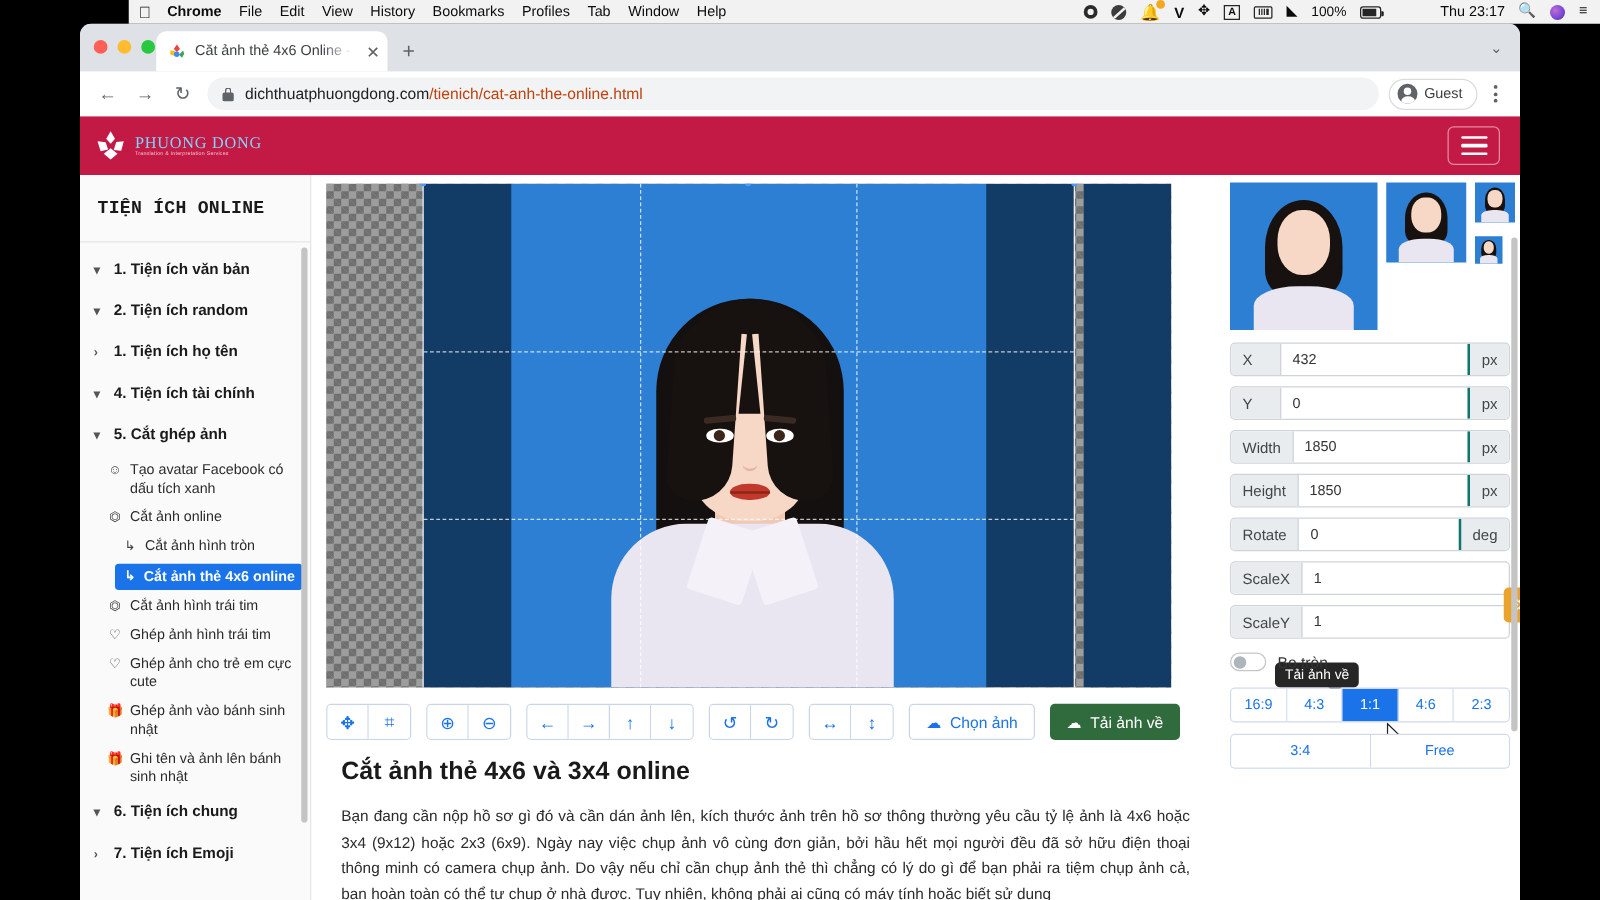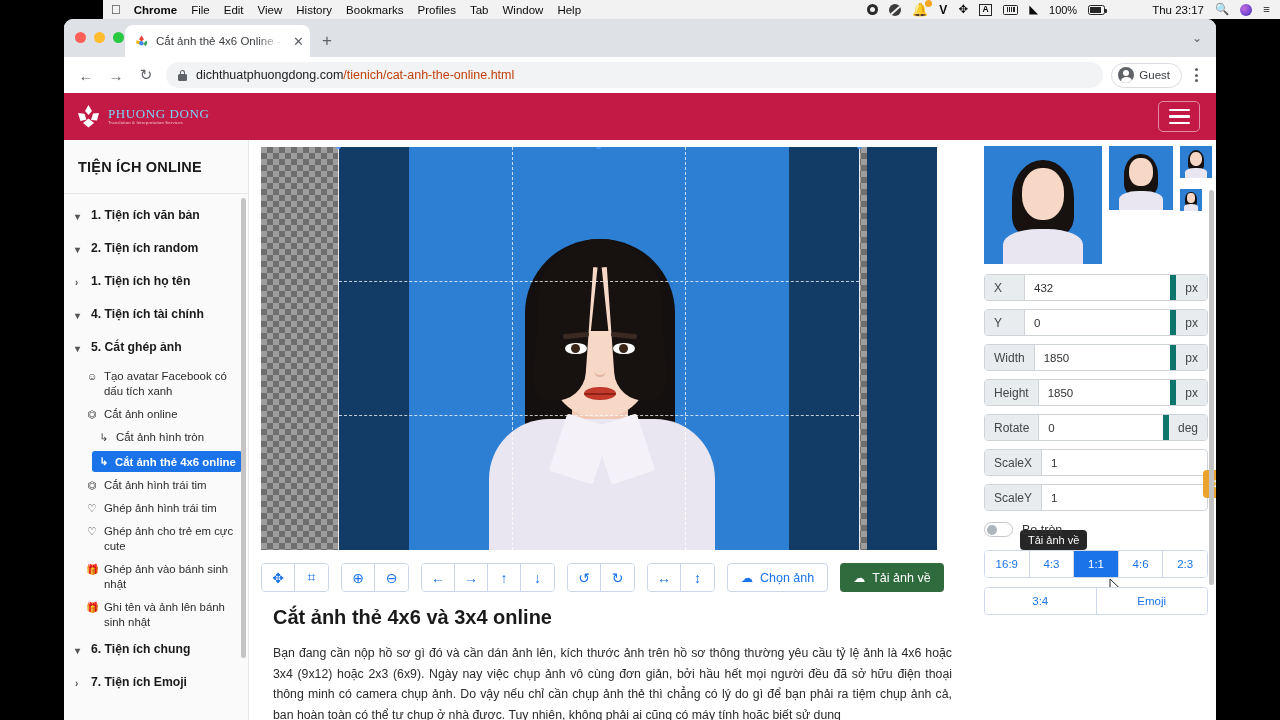--- a/index.html
+++ b/index.html
@@ -93,21 +93,21 @@
   .logo-txt-1 { font-family: "Liberation Serif", serif; color: #7dd3fc; font-size: 13px; letter-spacing: .6px; line-height: 1.05; }
   .logo-txt-2 { color: #f3c3ce; font-size: 4.2px; letter-spacing: .2px; line-height: 1.1; }
   .burger { margin-left: auto; width: 42px; height: 31px; border: 1.3px solid #e38ba2; border-radius: 5px;
             display: flex; flex-direction: column; align-items: center; justify-content: center; gap: 4px; }
   .burger i { width: 21px; height: 2.4px; background: #fff; border-radius: 1px; display:block;}
 
   .body-row { display: flex; height: 580px; }
 
   
   .sidebar { width: 185px; flex: none; background: #fafafa; border-right: 1px solid #e6e6e6; position: relative; }
-  .sb-title { font-size: 14.5px; font-weight: bold; color: #1a1a1a; padding: 19px 0 18px 14px; letter-spacing: .2px; }
+  .sb-title { font-size: 14.5px; font-weight: bold; color: #1a1a1a; padding: 19px 0 18px 14px; letter-spacing: .2px; font-family: Liberation Mono, monospace; }
   .sb-sep { height: 1px; background: #e6e6e6; margin: 0 0 6px 0; }
   .sb-scroll { overflow: hidden; height: 510px; }
   .sb-top { display: flex; align-items: flex-start; gap: 6px; padding: 8px 10px 8px 11px; font-size: 12.2px;
             font-weight: bold; color: #1a1a1a; }
   .chev { font-size: 10px; color: #555; width: 10px; flex: none; line-height: 17px; }
   .sb-sub { display: flex; align-items: flex-start; gap: 6px; padding: 4px 8px 4px 22px; font-size: 11.4px; color: #2b2b2b; }
   .sb-sub.deep { padding-left: 34px; }
   .sb-ico { width: 12px; flex: none; font-size: 10.5px; color: #444; line-height: 15px; text-align:center;}
   .sb-sub .lbl { line-height: 15px; }
   .sb-active { background: #1a73e8; color: #fff; border-radius: 3px; margin: 2px 6px 2px 28px;
@@ -185,21 +185,21 @@
   .mini { position: absolute; inset: 0; }
   .mini .hair { position: absolute; left: 24%; top: 12%; width: 52%; height: 64%; background: #17120f; border-radius: 50% 50% 26% 26%; }
   .mini .face { position: absolute; left: 32%; top: 19%; width: 36%; height: 44%; background: #f7d7c6; border-radius: 46%; }
   .mini .shirt { position: absolute; left: 16%; bottom: 0; width: 68%; height: 30%; background: #e9e6f2; border-radius: 44% 44% 0 0; }
   .fields { margin-top: 10px; display: flex; flex-direction: column; gap: 8px; }
   .field { display: flex; height: 27px; border: 1px solid #ced4da; border-radius: 4px; overflow: hidden; background: #fff; }
   .f-lbl { background: #e9ecef; display: flex; align-items: center; padding: 0 9px; font-size: 12px; color: #424649;
            border-right: 1px solid #ced4da; min-width: 40px; }
   .f-val { flex: 1; display: flex; align-items: center; padding: 0 9px; font-size: 11.5px; color: #333; text-align: center; }
   .f-unit { background: #e9ecef; display: flex; align-items: center; padding: 0 9px; font-size: 12px; color: #424649;
-            border-left: 6px solid #0f766e; }
+            border-left: 2px solid #0f766e; }
   .toggle-row { display: flex; align-items: center; gap: 9px; margin-top: 11px; }
   .toggle { width: 29px; height: 15px; border-radius: 8px; background: #fff; border: 1px solid #c3c7cb; position: relative; }
   .toggle i { position: absolute; left: 2px; top: 1.5px; width: 10px; height: 10px; border-radius: 50%; background: #adb5bd; display:block;}
   .toggle-lbl { font-size: 12.5px; color: #333; }
   .ratios { margin-top: 13px; }
   .ratio-row { display: flex; border: 1px solid #cfd9ea; border-radius: 4px; overflow: hidden; }
   .ratio-row + .ratio-row { margin-top: 9px; }
   .ratio { flex: 1; height: 26px; display: flex; align-items: center; justify-content: center; background: #fff;
            color: #1a73e8; font-size: 11.5px; border-right: 1px solid #cfd9ea; }
   .ratio:last-child { border-right: none; }
@@ -571,21 +571,21 @@
           <div class="ratios">
             <div class="ratio-row">
               <span class="ratio">16:9</span>
               <span class="ratio">4:3</span>
               <span class="ratio on">1:1</span>
               <span class="ratio">4:6</span>
               <span class="ratio">2:3</span>
             </div>
             <div class="ratio-row">
               <span class="ratio">3:4</span>
-              <span class="ratio">Emoji</span>
+              <span class="ratio">Free</span>
             </div>
           </div>
 
           <div class="gear-tab">⚙</div>
           <div class="page-scroll"></div>
         </div>
 
       </div>
     </div>
   </div>

